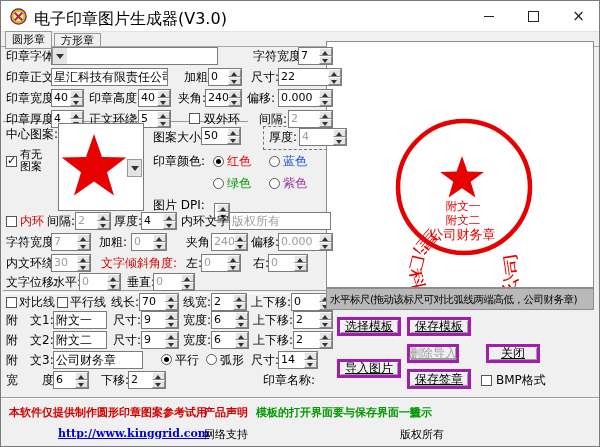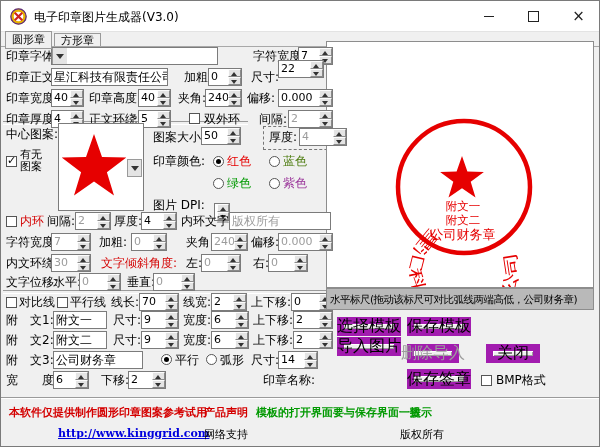--- a/index.html
+++ b/index.html
@@ -1,33 +1,33 @@
 <!DOCTYPE html>
 <html><head>
 <meta charset="utf-8">
 <style>
   html,body{margin:0;padding:0;background:#cfcfcf;}
   #win{position:relative;width:600px;height:447px;background:#f0f0f0;border:1px solid #7a7a7a;
        box-sizing:border-box;font-family:"DejaVu Sans",sans-serif;font-size:12px;overflow:hidden;}
   
   .titlebar{position:absolute;left:0;top:0;width:100%;height:30px;background:#ffffff;border-bottom:1px solid #e3e3e3;}
-  .apptitle{position:absolute;left:33px;top:8px;font-size:12px;color:#000;white-space:nowrap;}
+  .apptitle{position:absolute;left:33px;top:8px;font-size:16px;color:#000;white-space:nowrap;}
   .cap{position:absolute;top:0;width:45px;height:30px;display:flex;align-items:center;justify-content:center;}
   .glyph-min{width:10px;border-top:1px solid #222;display:block;}
   .glyph-max{width:9px;height:9px;border:1px solid #222;display:block;}
   .glyph-x{font-size:15px;color:#222;line-height:15px;}
   
   .tab{position:absolute;font-size:11px;padding:0 6px;border:1px solid #9a9a9a;background:#f0f0f0;white-space:nowrap;}
   .tab.active{top:30px;height:16px;line-height:15px;z-index:3;}
   .tab.inactive{top:32px;height:13px;line-height:13px;border-bottom:none;}
   .pageline{position:absolute;left:0;top:45px;width:600px;height:1px;background:#a8a8a8;z-index:1;}
   
   .lbl{position:absolute;white-space:nowrap;font-size:12px;height:15px;line-height:15px;color:#000;z-index:2;}
   .red{color:#d40000;}
-  .c-red{color:#e60000;}.c-blue{color:#4d7c0f;}.c-green{color:#009900;}.c-purple{color:#993399;}
+  .c-red{color:#e60000;}.c-blue{color:#1d4ed8;}.c-green{color:#009900;}.c-purple{color:#993399;}
   .dis{color:#9c9c9c !important;}
   
   .txt{position:absolute;height:18px;border:1px solid #7b7b7b;background:#fff;font-size:12px;line-height:16px;
        padding:0 2px;box-sizing:border-box;white-space:nowrap;overflow:hidden;z-index:2;}
   
   .sp{position:absolute;display:flex;height:18px;border:1px solid #7b7b7b;background:#fff;box-sizing:border-box;z-index:2;}
   .sp .v{flex:1;font-size:11px;line-height:16px;padding-left:2px;overflow:hidden;white-space:nowrap;}
   .ud{width:13px;display:flex;flex-direction:column;}
   .ud b{flex:1;background:#e4e4e4;position:relative;border:1px solid;border-color:#fdfdfd #8a8a8a #8a8a8a #fdfdfd;}
   .ud b.u:after{content:"";position:absolute;left:2px;top:2px;border-left:3px solid transparent;border-right:3px solid transparent;border-bottom:4px solid #333;}
@@ -36,22 +36,22 @@
   .combo{position:absolute;display:flex;height:18px;border:1px solid #7b7b7b;background:#fff;box-sizing:border-box;z-index:2;}
   .combo .v{flex:1;font-size:12px;line-height:16px;padding-left:3px;white-space:nowrap;overflow:hidden;}
   .cbtn{width:14px;background:#e4e4e4;border-left:1px solid #9a9a9a;display:flex;align-items:center;justify-content:center;}
   .cbtn:after{content:"";border-left:4px solid transparent;border-right:4px solid transparent;border-top:5px solid #333;}
   
   .chk{position:absolute;width:11px;height:11px;background:#fff;border:1px solid #555;box-sizing:border-box;z-index:2;}
   .chk.on:after{content:"✓";position:absolute;left:0px;top:-3px;font-size:11px;font-weight:bold;color:#000;}
   .rad{position:absolute;width:11px;height:11px;border-radius:50%;background:#fff;border:1px solid #555;box-sizing:border-box;z-index:2;}
   .rad.on:after{content:"";position:absolute;left:2px;top:2px;width:5px;height:5px;border-radius:50%;background:#000;}
   
-  .btn{position:absolute;background:#f0f0f0;border:7px solid #a21caf;box-shadow:inset 1px 1px 0 #fff,inset -1px -1px 0 #9e9e9e;
-       font-size:16px;display:flex;align-items:center;justify-content:center;box-sizing:border-box;z-index:2;white-space:nowrap;}
+  .btn{position:absolute;background:#f0f0f0;border:3px solid #a21caf;box-shadow:inset 1px 1px 0 #fff,inset -1px -1px 0 #9e9e9e;
+       font-size:12px;display:flex;align-items:center;justify-content:center;box-sizing:border-box;z-index:2;white-space:nowrap;text-decoration:underline;}
   .btn.disabled{color:#9c9c9c;}
   
   .groove{position:absolute;height:2px;border-top:1px solid #9a9a9a;border-bottom:1px solid #ffffff;z-index:1;}
   .dashbox{position:absolute;border:1px dashed #777;z-index:1;}
   .preview{position:absolute;left:325px;top:40px;width:268px;height:247px;background:#fff;border:1px solid #8d8d8d;box-sizing:border-box;z-index:1;}
   .ruler{position:absolute;left:325px;top:287px;width:268px;height:22px;background:#b9b9b9;border:1px solid #8d8d8d;
          box-sizing:border-box;font-size:10.5px;line-height:20px;padding-left:3px;white-space:nowrap;overflow:hidden;letter-spacing:-0.5px;z-index:2;}
   .patternbox{position:absolute;left:57px;top:122px;width:86px;height:88px;background:#fff;border:1px solid #7b7b7b;box-sizing:border-box;z-index:2;}
   .parrow{position:absolute;right:1px;top:35px;width:13px;height:16px;background:#e4e4e4;border:1px solid #9a9a9a;
           display:flex;align-items:center;justify-content:center;}
@@ -104,21 +104,21 @@
   <span class="txt" style="left:50px;top:67px;width:117px">星汇科技有限责任公司</span>
   <span class="lbl" style="left:183px;top:69px">加粗:</span>
   <span class="sp" style="left:207px;top:67px;width:34px">
       <span class="v">0</span>
       <span class="ud">
         <b class="u"></b>
         <b class="d"></b>
       </span>
     </span>
   <span class="lbl" style="left:250px;top:69px">尺寸:</span>
-  <span class="sp" style="left:277px;top:59px;width:46px">
+  <span class="sp" style="left:277px;top:67px;width:64px">
       <span class="v">22</span>
       <span class="ud">
         <b class="u"></b>
         <b class="d"></b>
       </span>
     </span>
 
   <span class="lbl" style="left:5px;top:90px">印章宽度:</span>
   <span class="sp" style="left:50px;top:88px;width:33px">
       <span class="v">40</span>
@@ -455,21 +455,21 @@
       </text>
       <text x="136" y="168" font-size="11.5" fill="#e60000" text-anchor="middle" font-family="DejaVu Serif, serif">附文一</text>
       <text x="136" y="182" font-size="11.5" fill="#e60000" text-anchor="middle" font-family="DejaVu Serif, serif">附文二</text>
       <text x="136" y="197" font-size="13" fill="#e60000" text-anchor="middle" font-family="DejaVu Serif, serif">公司财务章</text>
     </svg>
   </div>
   <div class="ruler">水平标尺(拖动该标尺可对比弧线两端高低，公司财务章)</div>
 
   <span class="btn" style="left:336px;top:316px;width:64px;height:19px">选择模板</span>
   <span class="btn" style="left:406px;top:316px;width:64px;height:19px">保存模板</span>
-  <span class="btn" style="left:336px;top:336px;width:64px;height:19px">导入图片</span>
+  <span class="btn" style="left:336px;top:358px;width:64px;height:19px">导入图片</span>
   <span class="btn disabled" style="left:406px;top:343px;width:52px;height:19px">删除导入</span>
   <span class="btn" style="left:485px;top:343px;width:54px;height:19px">关闭</span>
   <span class="btn" style="left:406px;top:368px;width:64px;height:20px">保存签章</span>
   <span class="chk" style="left:480px;top:374px"></span>
   <span class="lbl" style="left:495px;top:372px">BMP格式</span>
 
   <div class="footer">
     <span class="foot" style="left:8px;top:7px;color:#d40000">本软件仅提供制作圆形印章图案参考试用</span>
     <span class="foot" style="left:203px;top:7px;color:#d40000">产品声明</span>
     <span class="foot" style="left:255px;top:7px;color:#009900">模板的打开界面要与保存界面一致</span>

